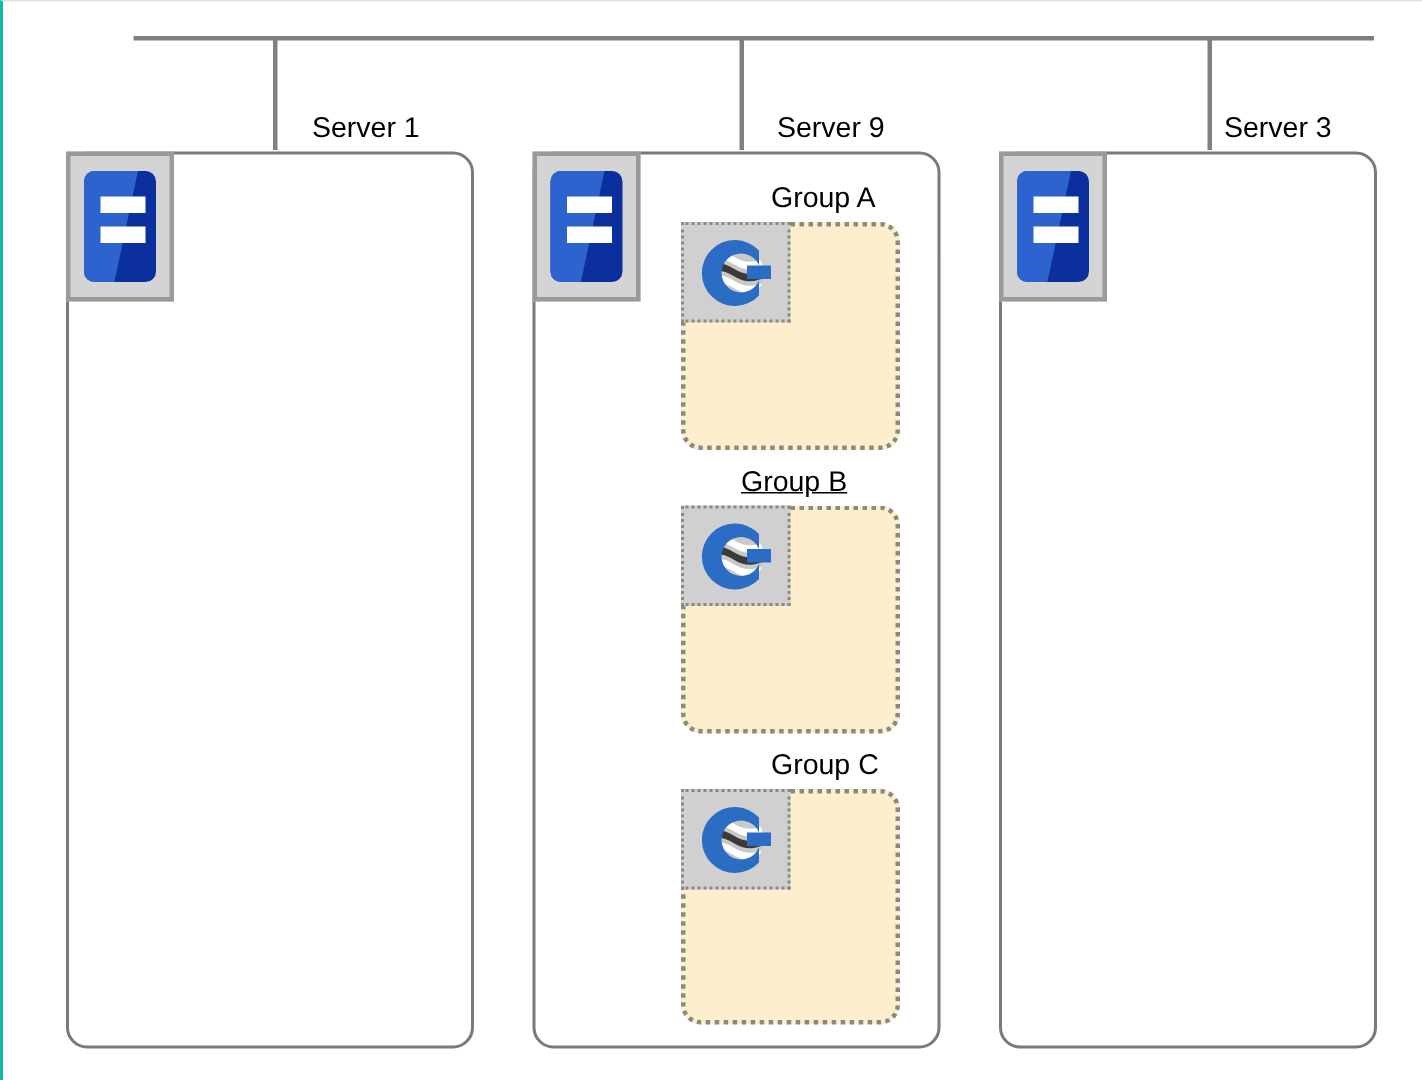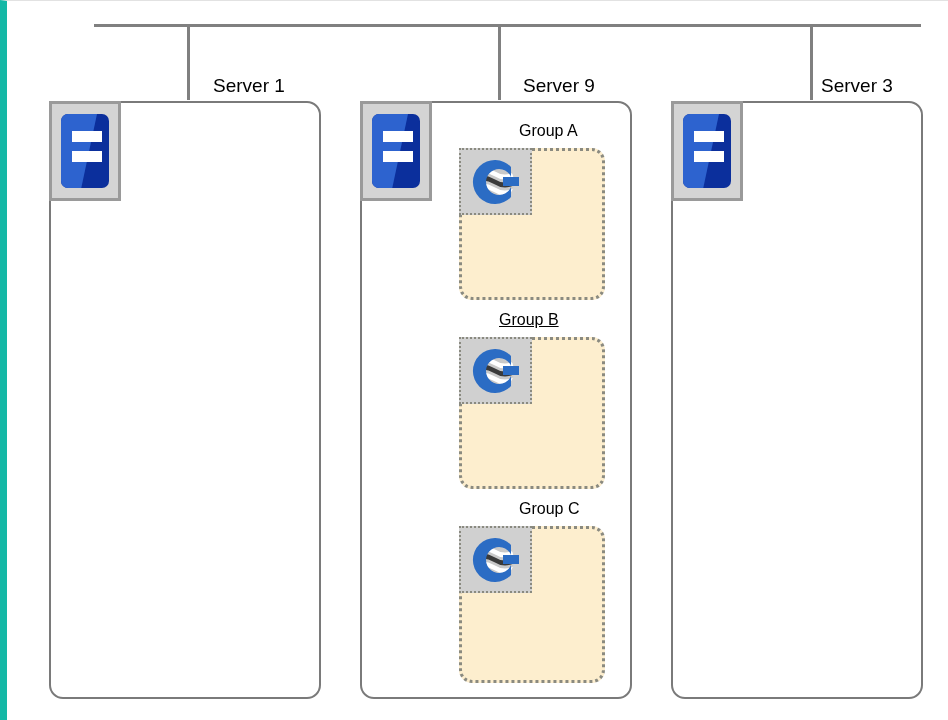--- a/index.html
+++ b/index.html
@@ -9,21 +9,21 @@
     background: #ffffff;
   }
   body {
     font-family: "Liberation Sans", sans-serif;
   }
   #canvas {
     position: relative;
     width: 948px;
     height: 720px;
     background: #ffffff;
-    border-left: 7px solid #14b8a6;
+    border-left: 2px solid #14b8a6;
     border-top: 1px solid #e2e2e2;
     box-sizing: border-box;
     overflow: hidden;
   }
 
   
   .bus-line {
     position: absolute;
     background: #808080;
   }
@@ -102,21 +102,21 @@
   
   .group-box {
     position: absolute;
     background: #fdeece;
     border: 3px dotted #8a8a80;
     border-radius: 13px;
     box-sizing: border-box;
   }
   .group-label {
     position: absolute;
-    font-size: 16px;
+    font-size: 19px;
     color: #000000;
     white-space: nowrap;
   }
 
   
   .group-icon {
     position: absolute;
     width: 73px;
     height: 67px;
     background: #d0d0d0;

